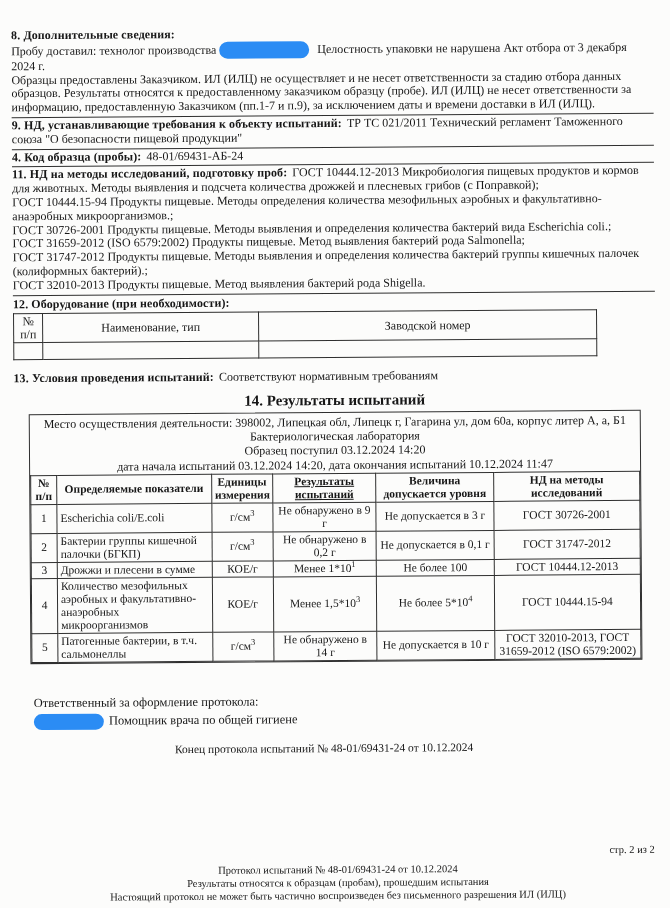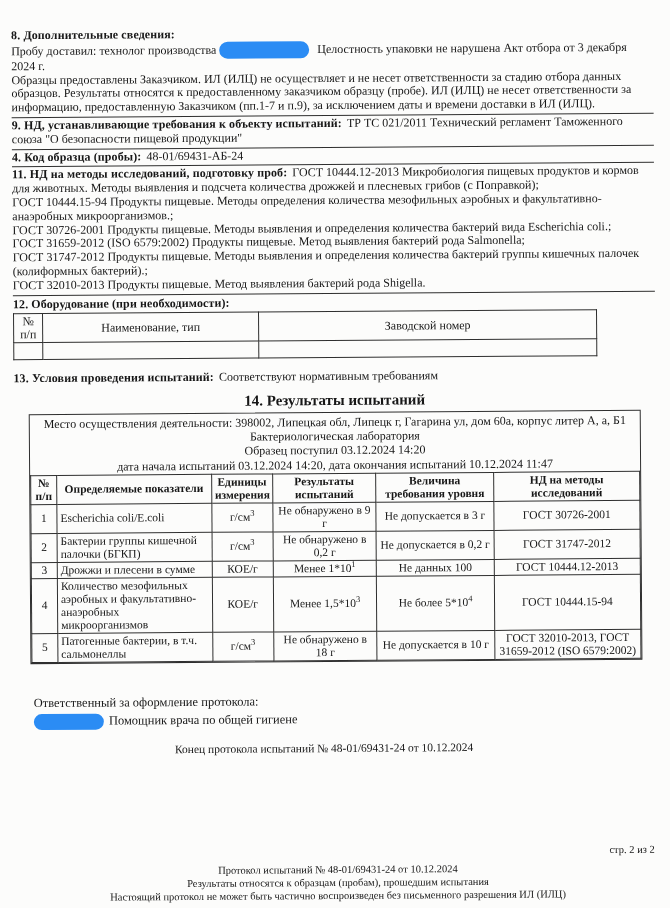--- a/index.html
+++ b/index.html
@@ -36,21 +36,21 @@
   
   .h14{font-size:15px;font-weight:bold;text-align:center;margin:8px 0 4px 0;}
   .results-box{border:1px solid #2f2f2f;width:95%;margin:0 auto;}
   .info-lines{text-align:center;padding:2px 4px 1px 4px;line-height:14.2px;font-size:12px;}
   .res-table{width:100%;font-size:11.5px;table-layout:fixed;}
   .res-table th,.res-table td{border:1px solid #2f2f2f;padding:1px 3px;text-align:center;vertical-align:middle;line-height:13px;}
   .res-table th{font-weight:bold;}
   .c-num{width:3.4%;}
   .c-ind{width:26%;}
   .c-unit{width:9.6%;}
-  .c-res{width:17%;}
+  .c-res{width:17%;text-decoration:underline;}
   .c-lvl{width:19.5%;}
   .c-nd{width:24.5%;}
   .res-table td.cell-left{text-align:left;}
   sup{font-size:8.5px;line-height:0;}
   
   .sig-block{margin-top:32px;margin-left:18px;font-size:12.5px;line-height:15px;}
   .sig-role-line{margin-top:3px;}
   .end-line{text-align:center;margin-top:14px;padding-right:26px;font-size:11.5px;}
   
   .footer{position:absolute;left:0;right:0;bottom:6px;font-size:10.5px;line-height:13px;text-align:center;}
@@ -110,62 +110,62 @@
       <div>Образец поступил 03.12.2024 14:20</div>
       <div>дата начала испытаний 03.12.2024 14:20, дата окончания испытаний 10.12.2024 11:47</div>
     </div>
     <table class="res-table">
       <thead>
         <tr>
           <th class="c-num">№ п/п</th>
           <th class="c-ind">Определяемые показатели</th>
           <th class="c-unit">Единицы измерения</th>
           <th class="c-res">Результаты испытаний</th>
-          <th class="c-lvl">Величина требования уровня</th>
+          <th class="c-lvl">Величина допускается уровня</th>
           <th class="c-nd">НД на методы исследований</th>
         </tr>
       </thead>
       <tbody>
           <tr>
             <td>1</td>
             <td class="cell-left">Escherichia coli/E.coli</td>
             <td>г/см<sup>3</sup></td>
             <td>Не обнаружено в 9 г</td>
             <td>Не допускается в 3 г</td>
             <td>ГОСТ 30726-2001</td>
           </tr>
           <tr>
             <td>2</td>
             <td class="cell-left">Бактерии группы кишечной палочки (БГКП)</td>
             <td>г/см<sup>3</sup></td>
             <td>Не обнаружено в 0,2 г</td>
-            <td>Не допускается в 0,2 г</td>
+            <td>Не допускается в 0,1 г</td>
             <td>ГОСТ 31747-2012</td>
           </tr>
           <tr>
             <td>3</td>
             <td class="cell-left">Дрожжи и плесени в сумме</td>
             <td>КОЕ/г</td>
             <td>Менее 1*10<sup>1</sup></td>
-            <td>Не данных 100</td>
+            <td>Не более 100</td>
             <td>ГОСТ 10444.12-2013</td>
           </tr>
           <tr>
             <td>4</td>
             <td class="cell-left">Количество мезофильных аэробных и факультативно-анаэробных микроорганизмов</td>
             <td>КОЕ/г</td>
             <td>Менее 1,5*10<sup>3</sup></td>
             <td>Не более 5*10<sup>4</sup></td>
             <td>ГОСТ 10444.15-94</td>
           </tr>
           <tr>
             <td>5</td>
             <td class="cell-left">Патогенные бактерии, в т.ч. сальмонеллы</td>
             <td>г/см<sup>3</sup></td>
-            <td>Не обнаружено в 18 г</td>
+            <td>Не обнаружено в 14 г</td>
             <td>Не допускается в 10 г</td>
             <td>ГОСТ 32010-2013, ГОСТ 31659-2012 (ISO 6579:2002)</td>
           </tr>
         </tbody>
     </table>
   </div>
 
   <div class="sig-block">
     <div>Ответственный за оформление протокола:</div>
     <div class="sig-role-line"><span class="pill pill-2"></span><span>Помощник врача по общей гигиене</span></div>

